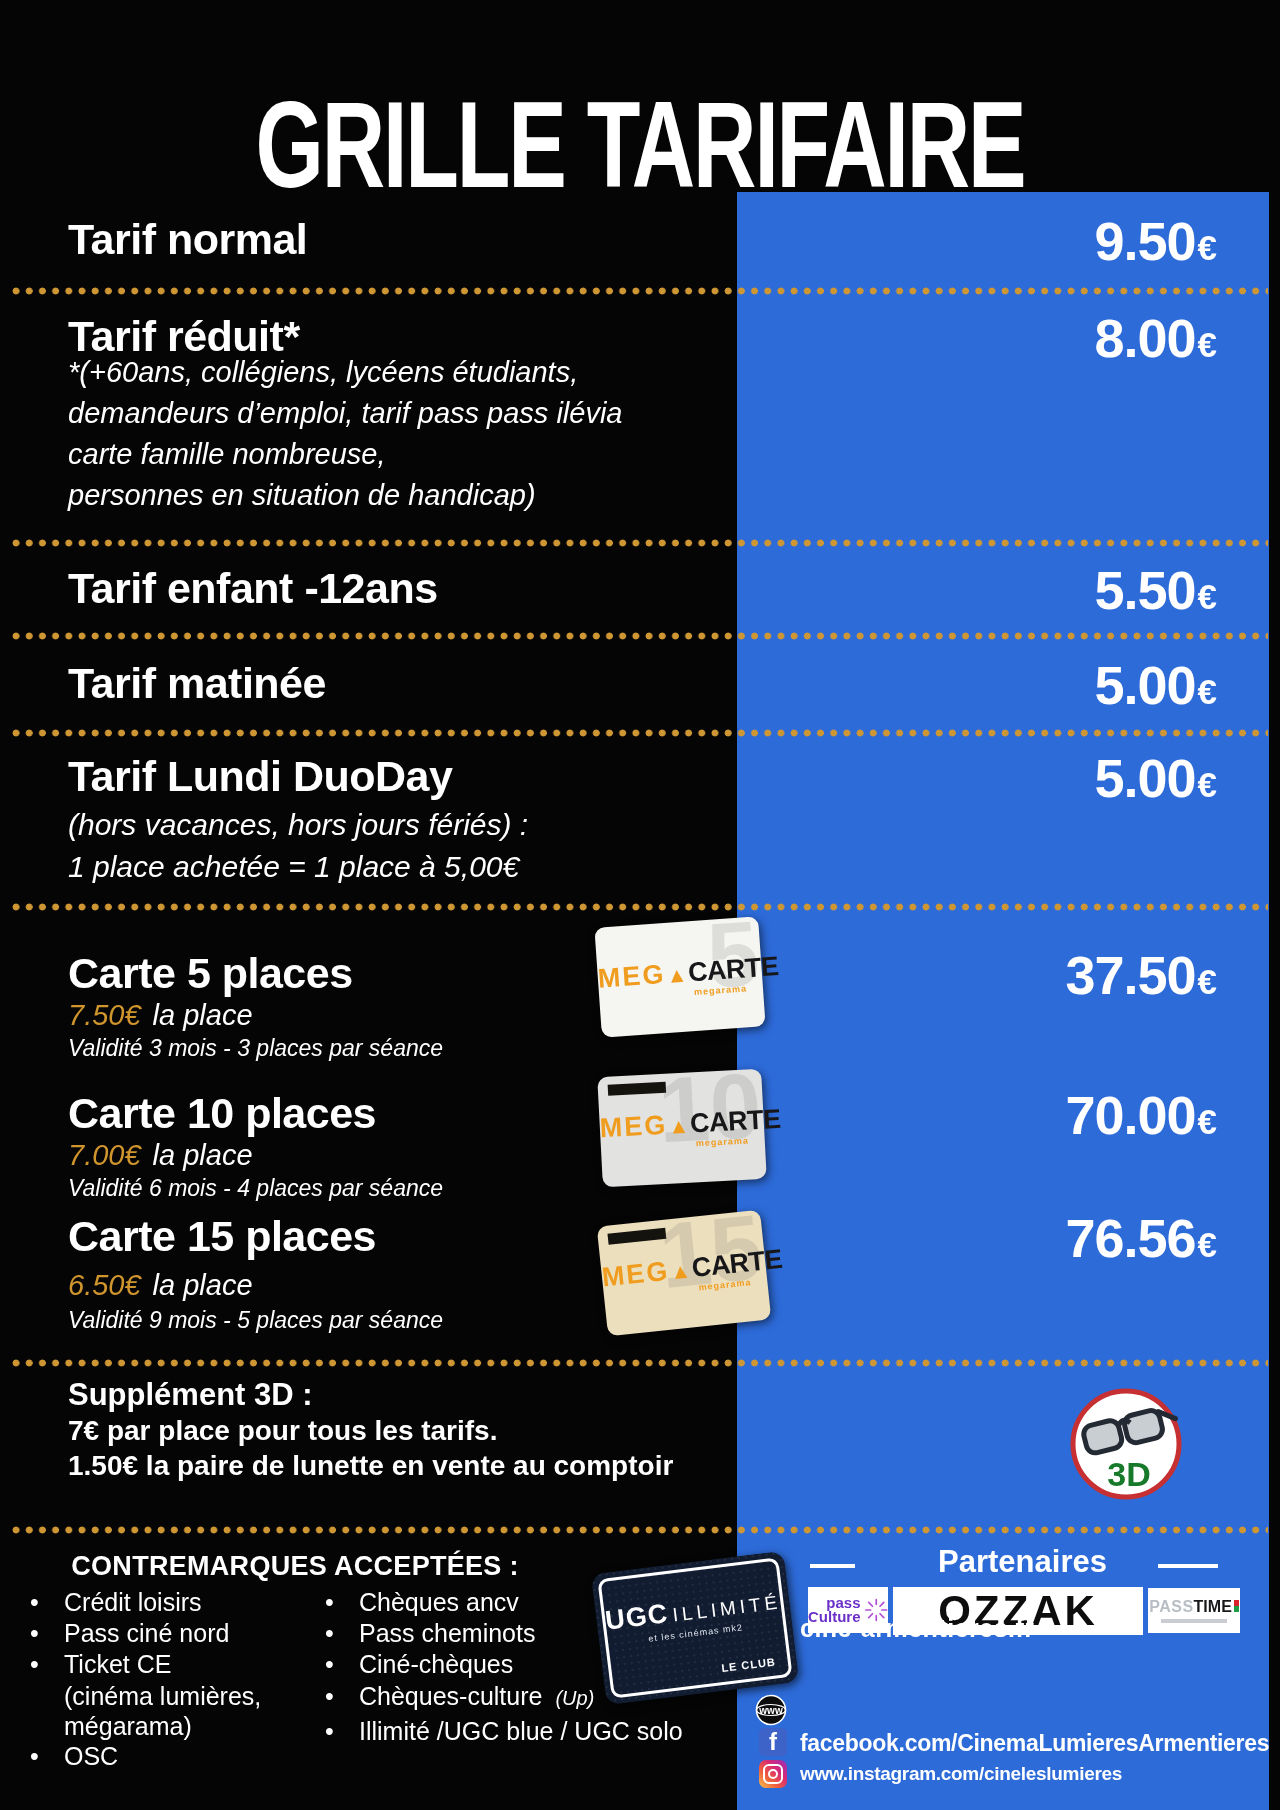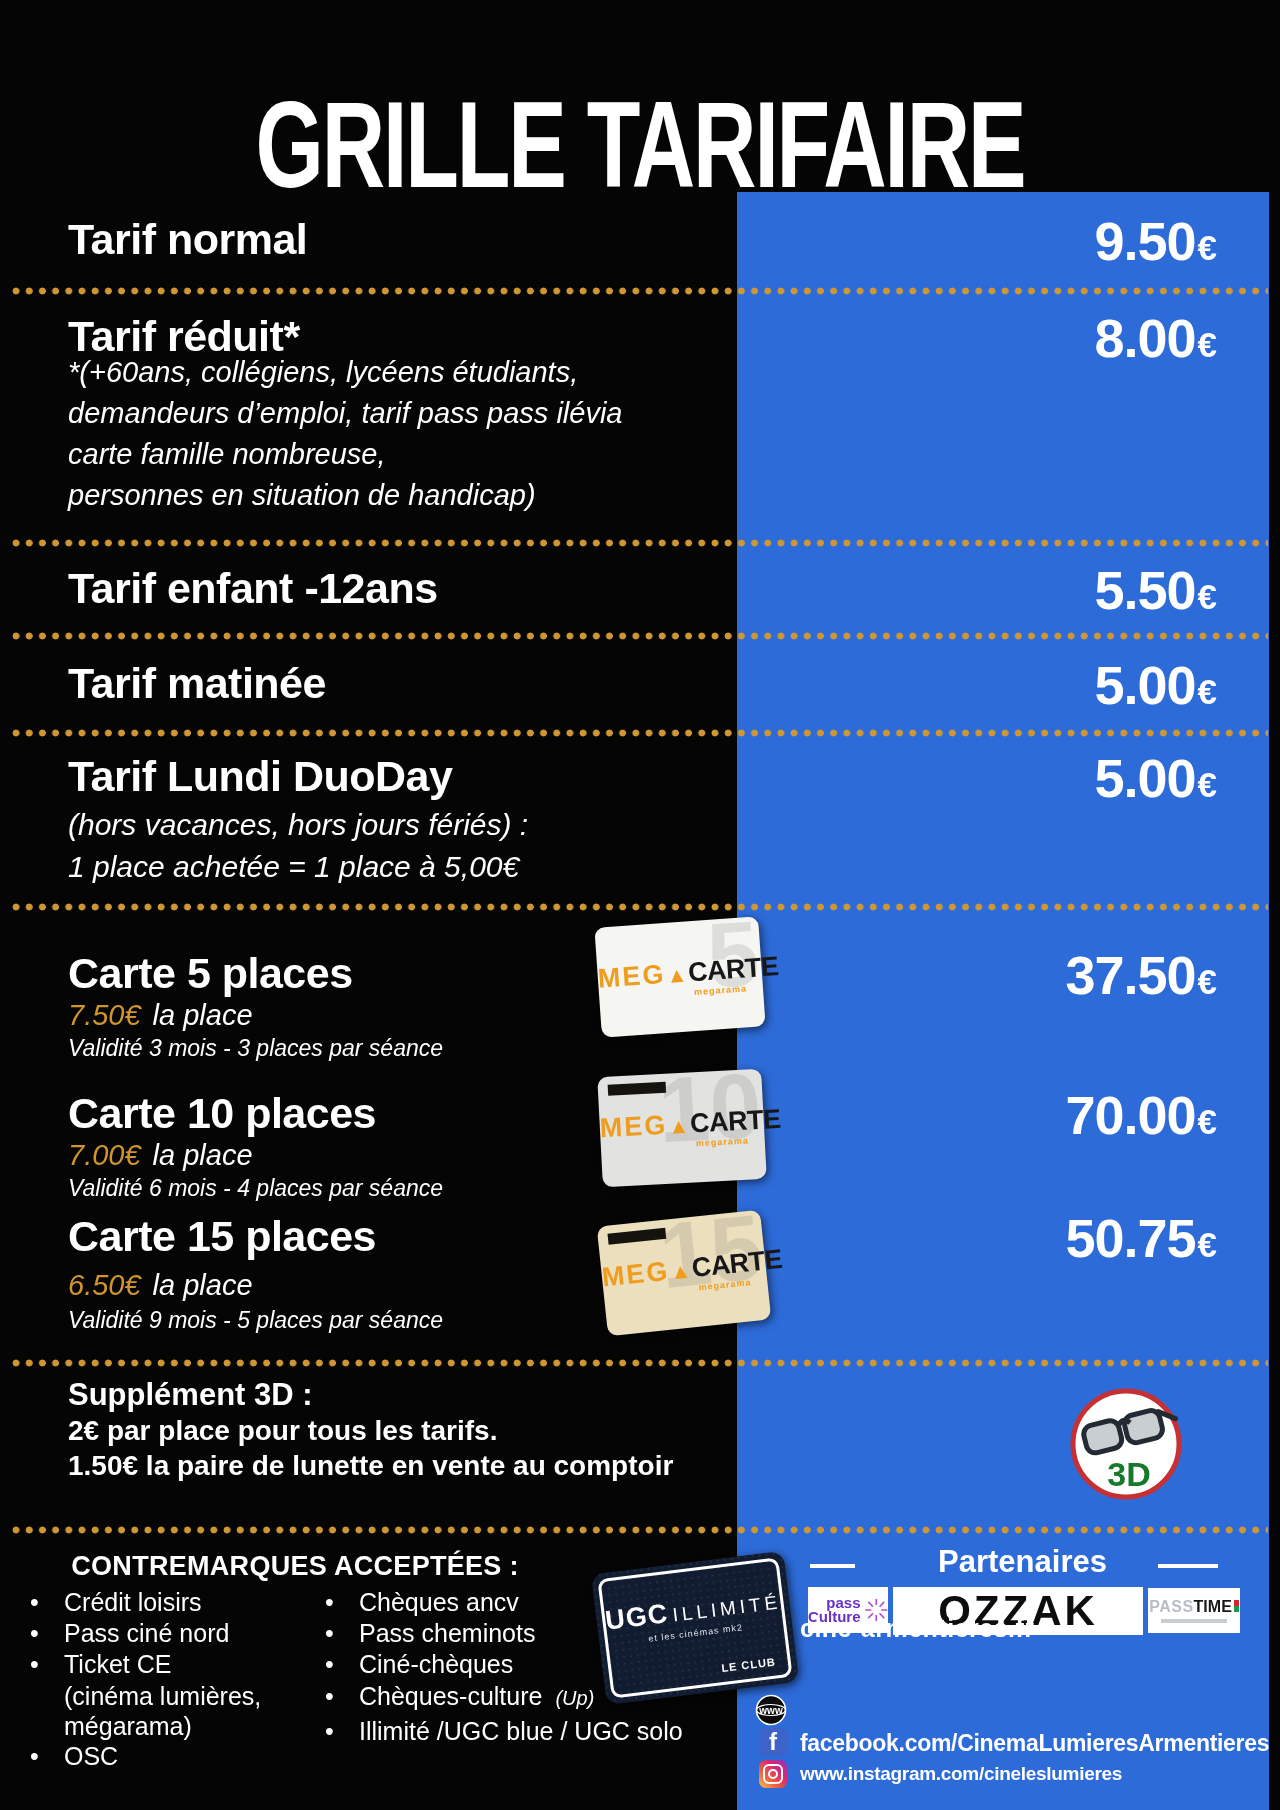--- a/index.html
+++ b/index.html
@@ -132,21 +132,21 @@
   <div class="price" style="top:948px"><span>37.50</span><span class="cur">€</span></div>
   <div class="perplace" style="top:1000px"><span class="gold">7.50€</span><span class="pl">la place</span></div>
   <div class="validity" style="top:1036px">Validité 3 mois - 3 places par séance</div>
 
   <div class="t-name" style="top:1092px">Carte 10 places</div>
   <div class="price" style="top:1088px"><span>70.00</span><span class="cur">€</span></div>
   <div class="perplace" style="top:1140px"><span class="gold">7.00€</span><span class="pl">la place</span></div>
   <div class="validity" style="top:1176px">Validité 6 mois - 4 places par séance</div>
 
   <div class="t-name" style="top:1215px">Carte 15 places</div>
-  <div class="price" style="top:1211px"><span>50.75</span><span class="cur">€</span></div>
+  <div class="price" style="top:1211px"><span>76.56</span><span class="cur">€</span></div>
   <div class="perplace" style="top:1270px"><span class="gold">6.50€</span><span class="pl">la place</span></div>
   <div class="validity" style="top:1308px">Validité 9 mois - 5 places par séance</div>
 
   <div class="mcard" style="left:598px;top:922px;transform:rotate(-4deg);background:#f5f5f1;">
     <div class="mcard-wm">5</div>
     <div class="mcard-logo"><span class="m-orange">MEG</span><span class="m-tri">▲</span><span class="m-black">CARTE</span></div>
     <div class="mcard-sub">megarama</div>
   </div>
   <div class="mcard" style="left:600px;top:1073px;transform:rotate(-3deg);background:#e2e2e0;">
     <div class="mcard-stripe"></div>
@@ -155,21 +155,21 @@
     <div class="mcard-sub">megarama</div>
   </div>
   <div class="mcard" style="left:602px;top:1218px;transform:rotate(-6deg);background:#ecdfbd;">
     <div class="mcard-stripe"></div>
     <div class="mcard-wm">15</div>
     <div class="mcard-logo"><span class="m-orange">MEG</span><span class="m-tri">▲</span><span class="m-black">CARTE</span></div>
     <div class="mcard-sub">megarama</div>
   </div>
 
   <div class="sup-title" style="top:1379px">Supplément 3D :</div>
-  <div class="sup-line" style="top:1417px">2€ par place pour tous les tarifs.</div>
+  <div class="sup-line" style="top:1417px">7€ par place pour tous les tarifs.</div>
   <div class="sup-line" style="top:1452px">1.50€ la paire de lunette en vente au comptoir</div>
 
   <svg class="badge3d" viewBox="0 0 114 114">
     <circle cx="57" cy="57" r="53" fill="#ffffff" stroke="#c63032" stroke-width="5"></circle>
     <g transform="rotate(-14 57 44)">
       <rect x="15" y="30" width="36" height="28" rx="9" fill="#c9ced2" stroke="#232a33" stroke-width="5"></rect>
       <rect x="57" y="30" width="36" height="28" rx="9" fill="#c9ced2" stroke="#232a33" stroke-width="5"></rect>
       <path d="M51 37 q6 -8 12 0" fill="none" stroke="#232a33" stroke-width="5"></path>
       <path d="M93 33 l15 11" stroke="#232a33" stroke-width="5" stroke-linecap="round"></path>
     </g>

